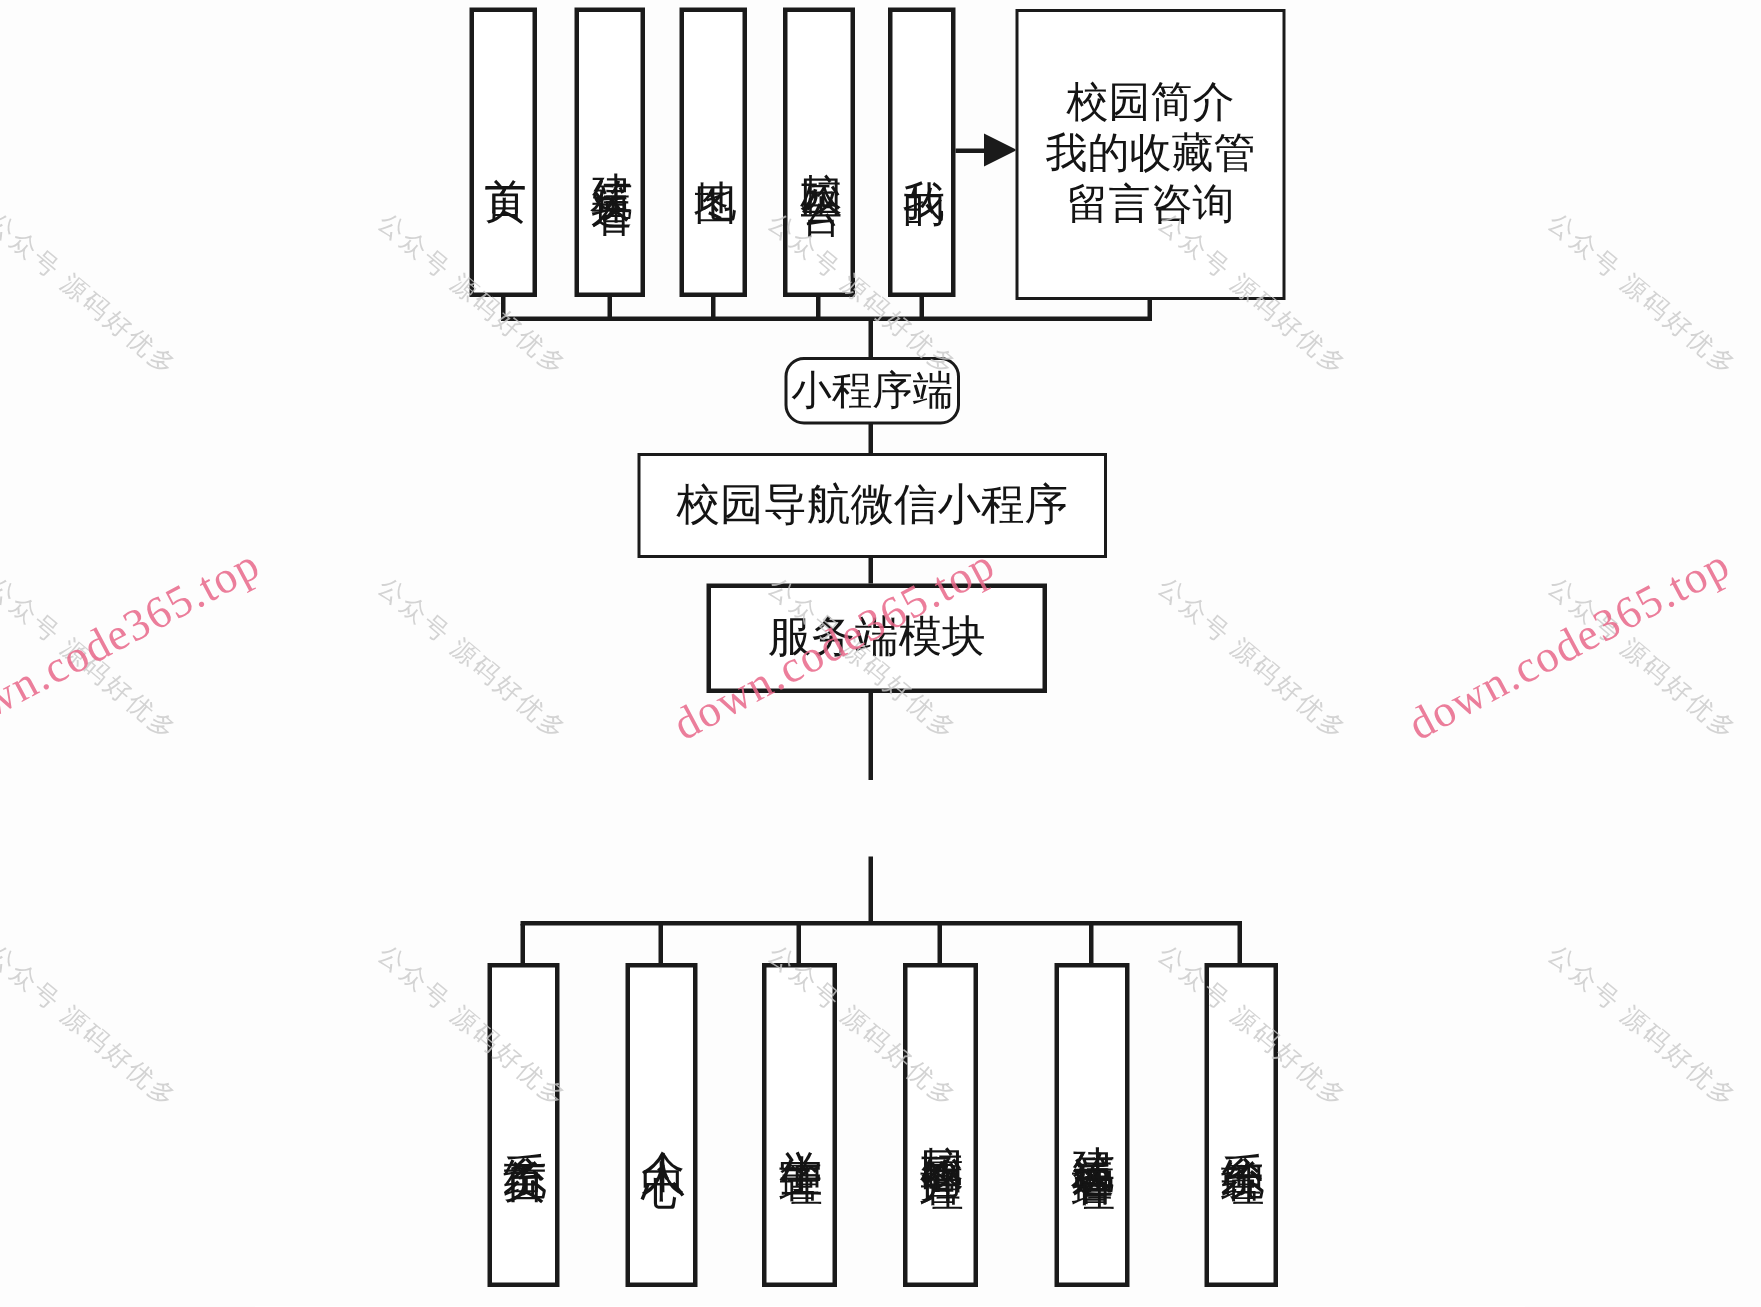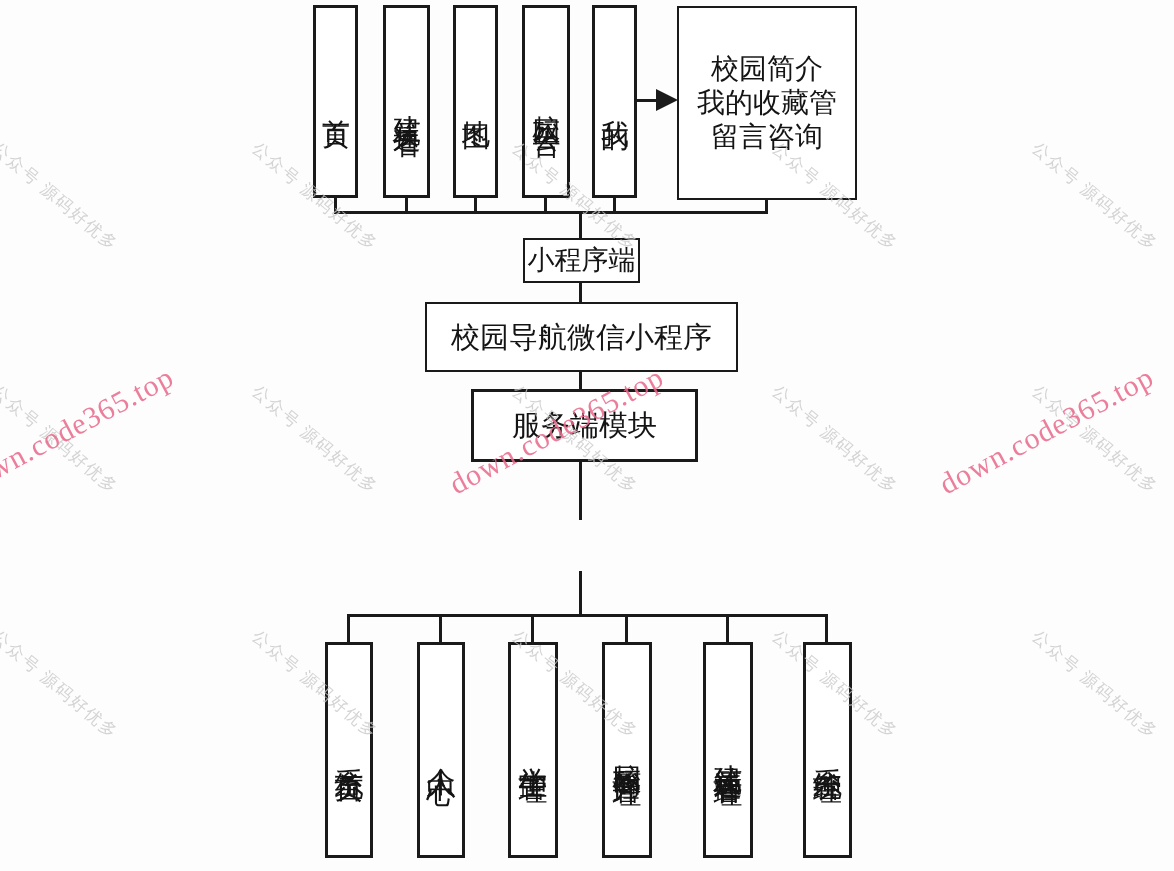--- a/index.html
+++ b/index.html
@@ -81,21 +81,21 @@
   </div>
   <div class="box" style="left:592px;top:5px;width:45px;height:193px;">
     <span class="vtext">我的</span>
   </div>
   <div class="box b2" style="left:677px;top:6px;width:180px;height:194px;">
     <span class="multiline">校园简介
 我的收藏管
 留言咨询</span>
   </div>
 
-  <div class="box b2" style="left:523px;top:238px;width:117px;height:45px;">
+  <div class="box b2" style="left:523px;top:238px;width:117px;height:45px;border-radius:13px;">
     <span class="hlabel">小程序端</span>
   </div>
   <div class="box b2" style="left:425px;top:302px;width:313px;height:70px;">
     <span class="hlabel big">校园导航微信小程序</span>
   </div>
   <div class="box" style="left:471px;top:389px;width:227px;height:73px;">
     <span class="hlabel big">服务端模块</span>
   </div>
 
   <div class="box" style="left:325px;top:642px;width:48px;height:216px;">

